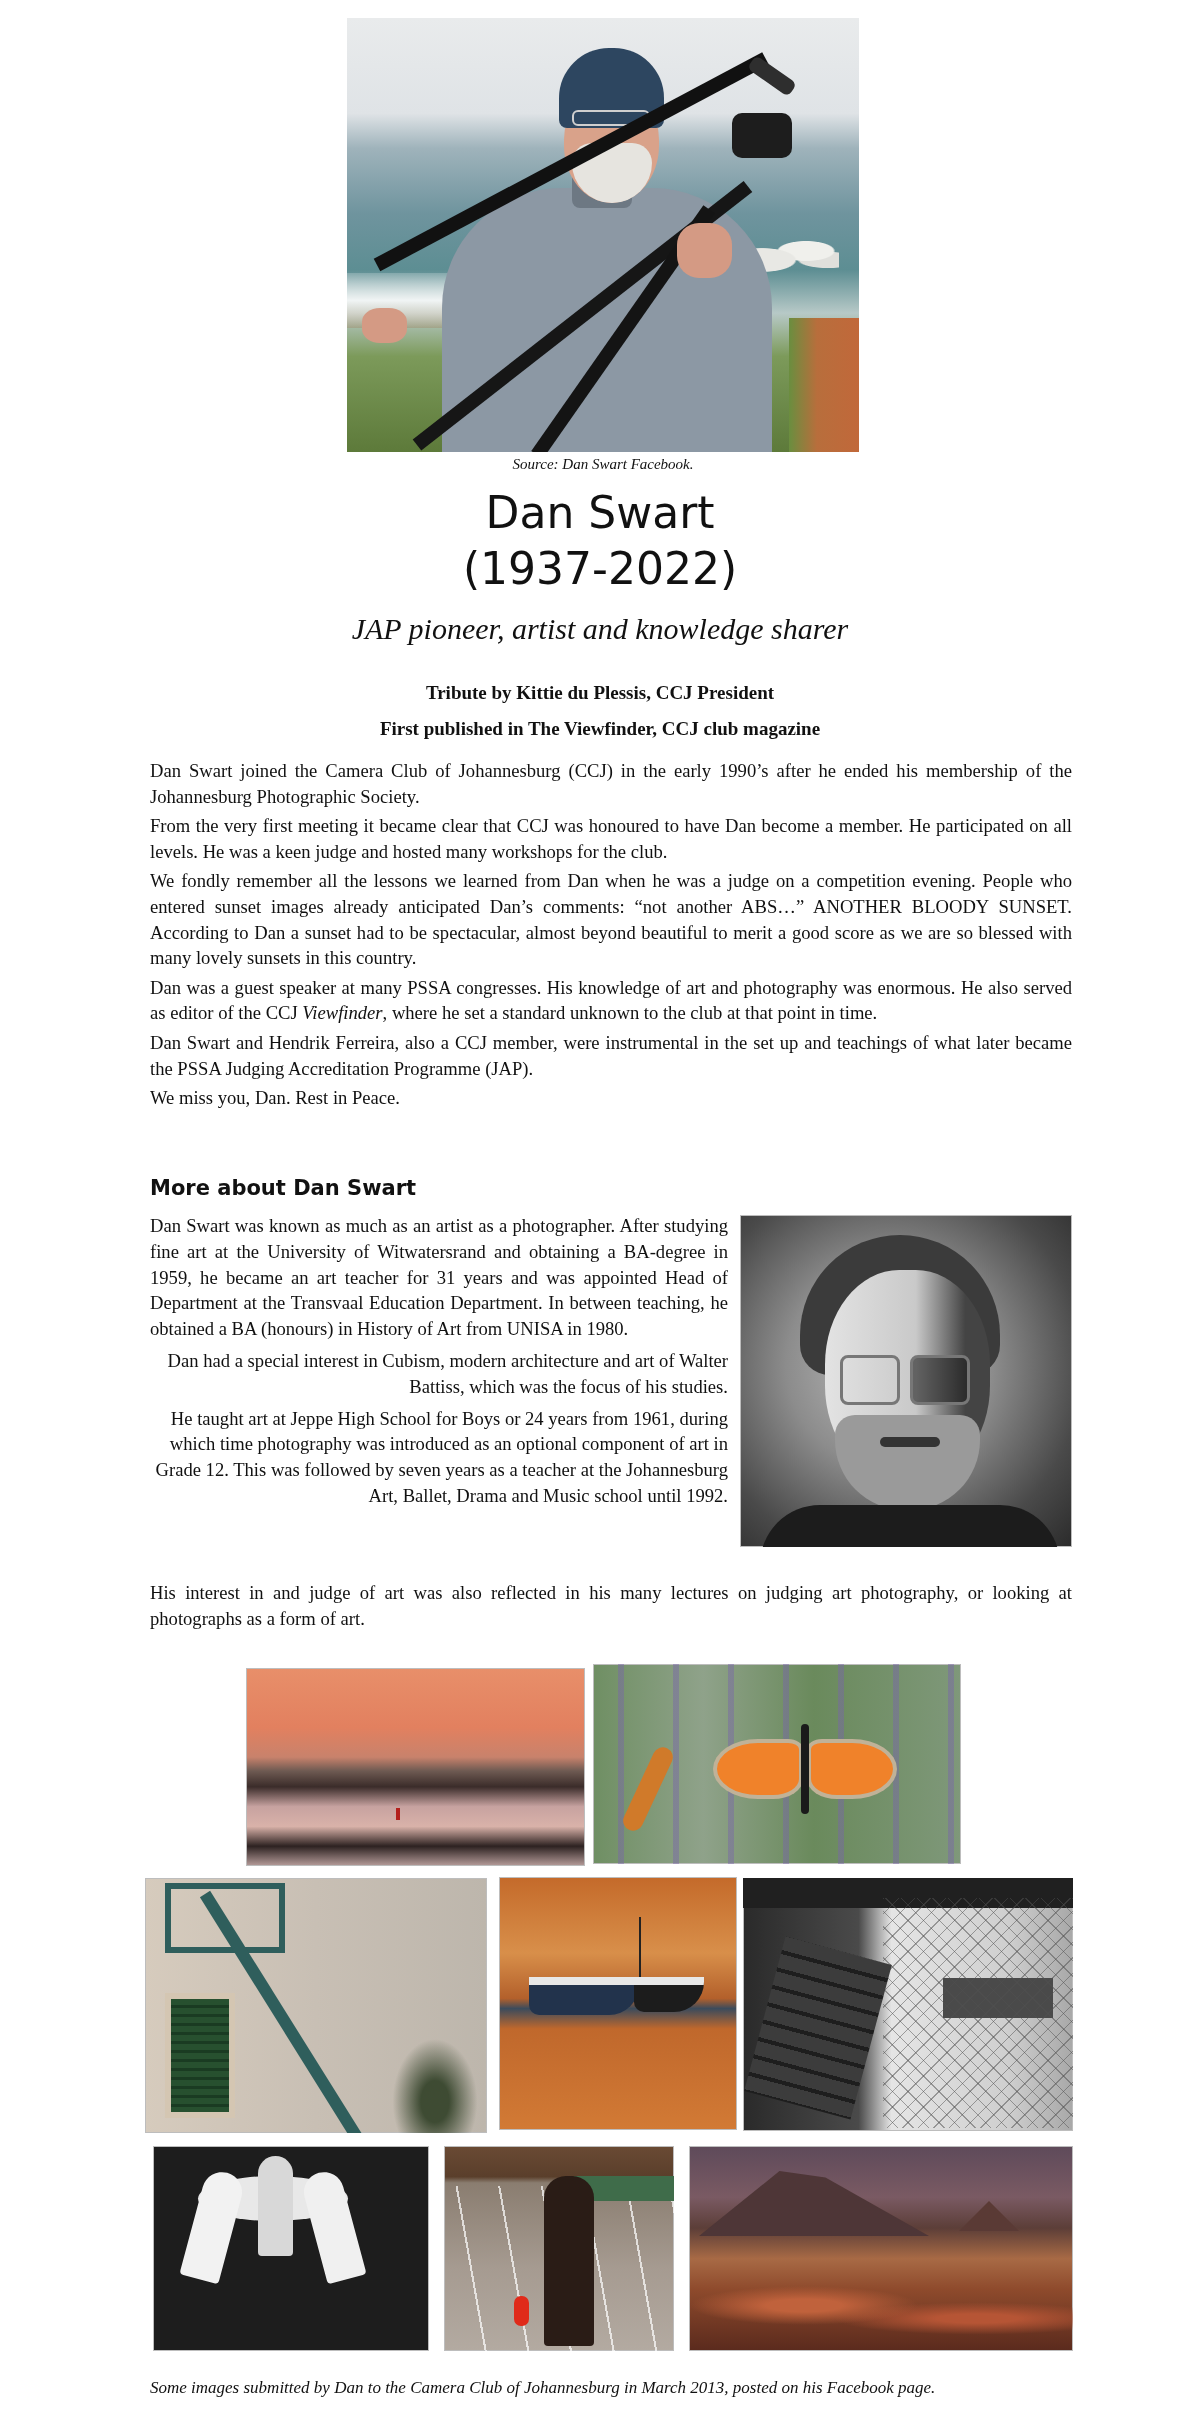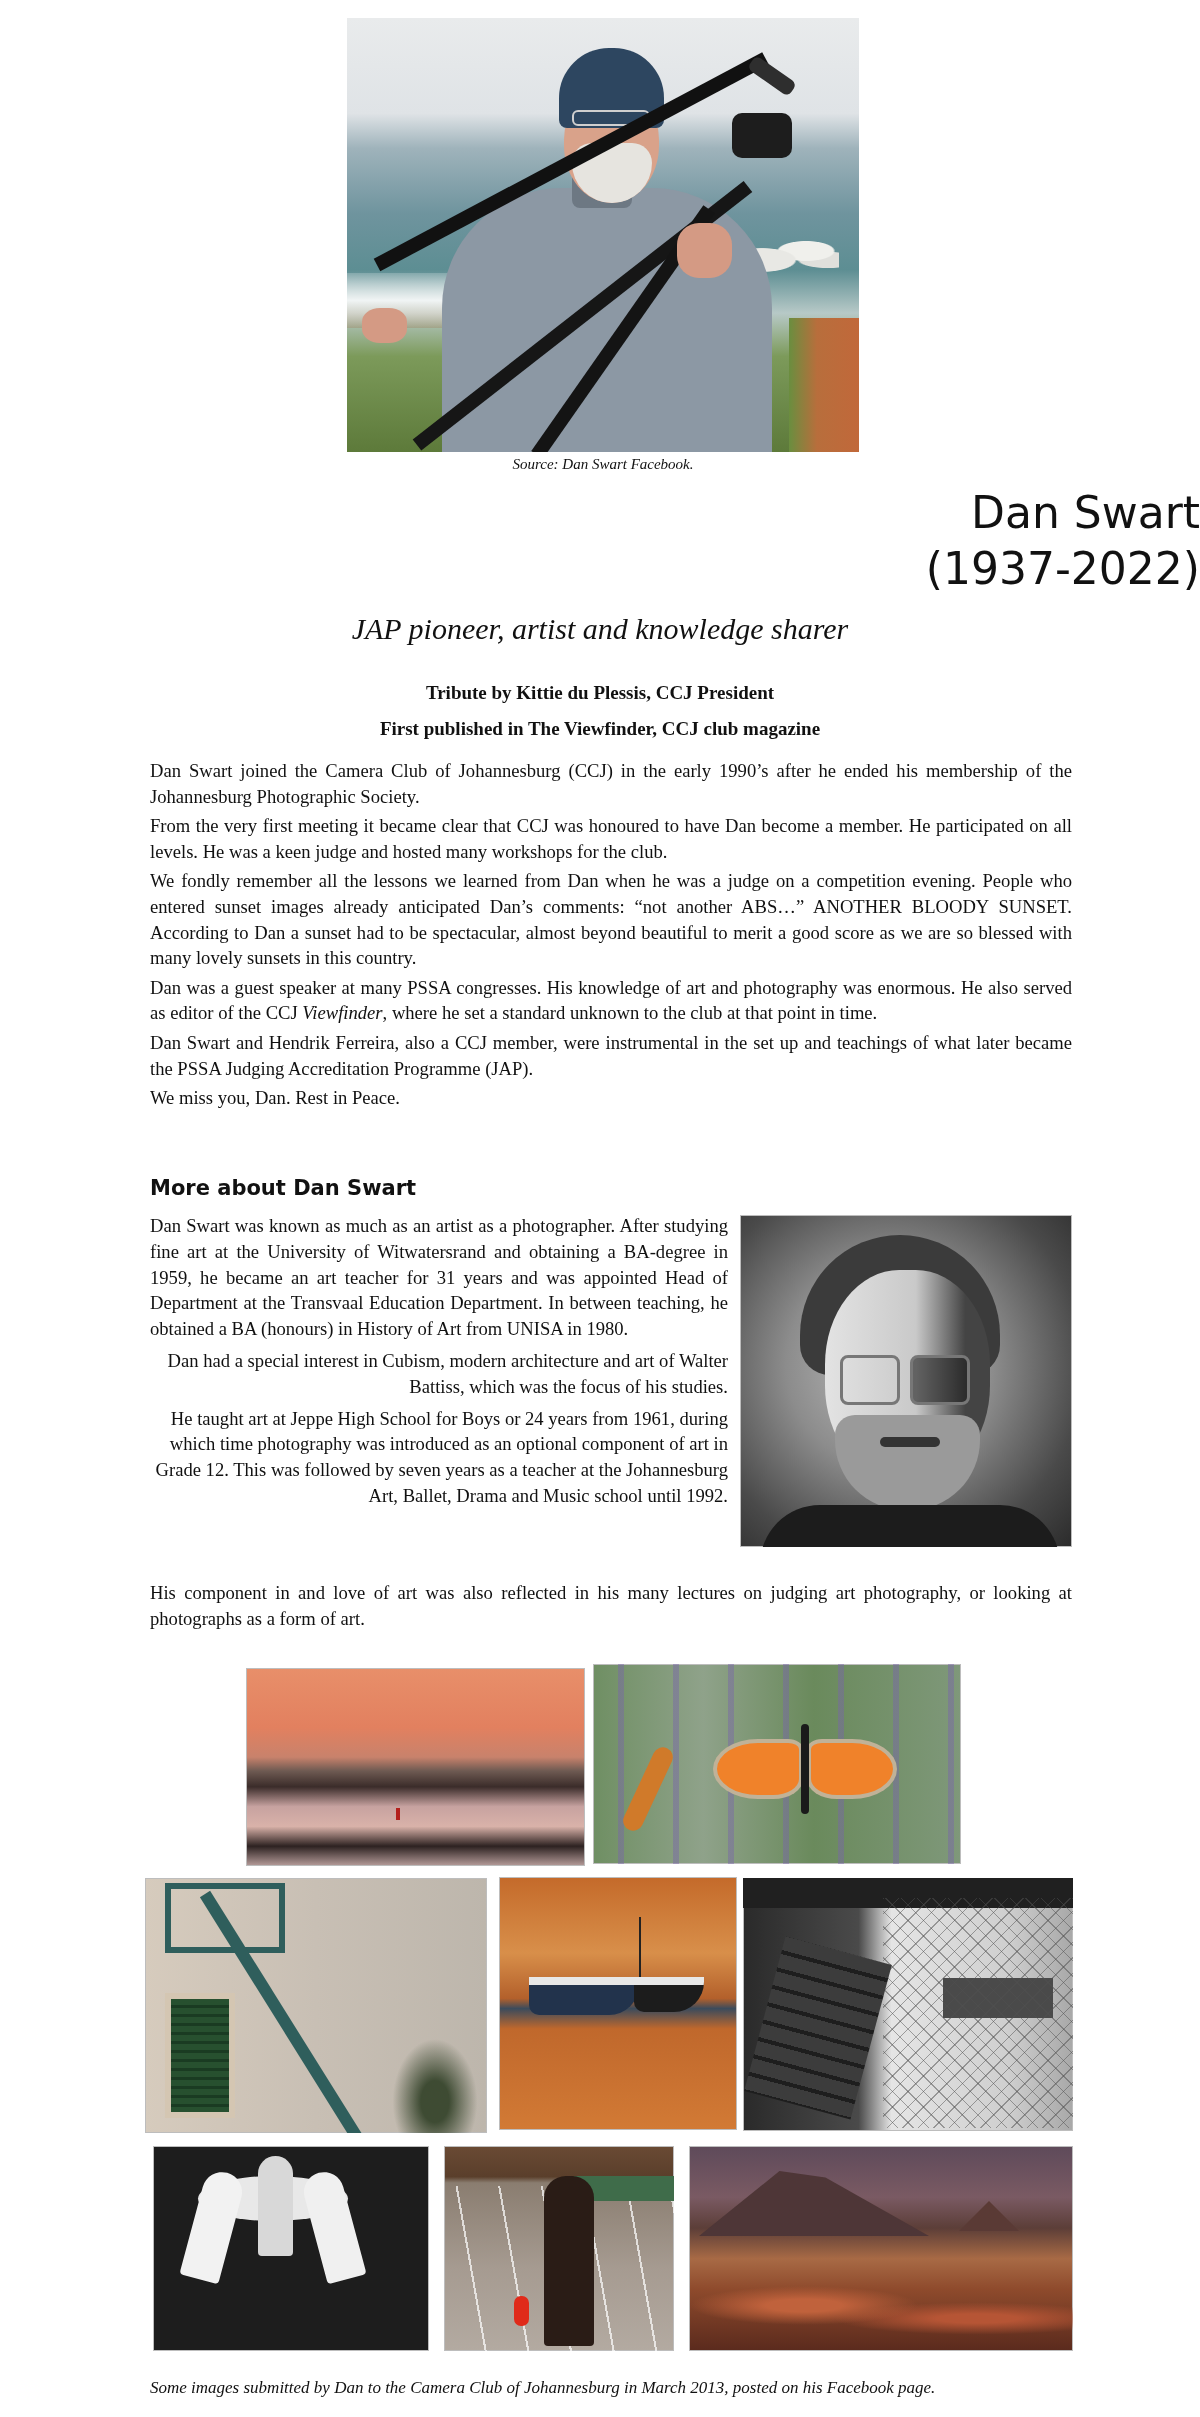--- a/index.html
+++ b/index.html
@@ -109,21 +109,21 @@
     #g-desert .peak { left: 270px; top: 55px; width: 60px; height: 30px; background: #5a3a35; clip-path: polygon(0 100%, 50% 0, 100% 100%); }
     #g-desert .rocks { left: 0; top: 140px; width: 100%; height: 65px; background: radial-gradient(ellipse at 30% 30%, #c0623c 10%, transparent 30%), radial-gradient(ellipse at 75% 50%, #b65535 10%, transparent 35%); }
 
     .photo-border { box-shadow: 0 0 0 1px #bdbdbd inset; }
 
     
     .source-caption { position: absolute; left: 347px; top: 456px; width: 512px; text-align: center;
       font-style: italic; font-size: 15px; }
     .title { position: absolute; left: 0; top: 485px; width: 1200px; text-align: center;
       font-family: "DejaVu Sans", "Liberation Sans", sans-serif; font-size: 44px; line-height: 56px; font-weight: normal; }
-    .title .line { display: block; text-align: right; }
+    .title .line { display: block; }
     .subtitle { position: absolute; left: 0; top: 612px; width: 1200px; text-align: center;
       font-style: italic; font-size: 30px; }
     .byline { position: absolute; left: 0; width: 1200px; text-align: center; font-weight: bold; font-size: 19px; }
     #byline-1 { top: 682px; }
     #byline-2 { top: 718px; }
 
     .body-block { position: absolute; left: 150px; width: 922px; font-size: 18.6px; line-height: 25.6px; text-align: justify; }
     .body-block p { margin-bottom: 4px; }
     #tribute { top: 758px; }
 
@@ -175,21 +175,21 @@
   <p>We miss you, Dan. Rest in Peace.</p>
 </div>
 
 <h2 class="section-heading">More about Dan Swart</h2>
 <div class="bio-block">
   <p style="text-align: justify;">Dan Swart was known as much as an artist as a photographer.  After studying fine art at the University of Witwatersrand and obtaining a BA-degree in 1959, he became an art teacher for 31 years and was appointed Head of Department at the Transvaal Education Department. In between teaching, he obtained a BA (honours) in History of Art from UNISA in 1980.</p>
   <p>Dan had a special interest in Cubism, modern architecture and art of Walter Battiss, which was the focus of his studies.</p>
   <p>He taught art at Jeppe High School for Boys or 24 years from 1961, during which time photography was introduced as an optional component of art in Grade 12. This was followed by seven years as a teacher at the Johannesburg Art, Ballet, Drama and Music school until 1992.</p>
 </div>
 <div id="bio-tail" class="body-block">
-  <p>His component in and love of art was also reflected in his many lectures on judging art photography, or looking at photographs as a form of art.</p>
+  <p>His interest in and judge of art was also reflected in his many lectures on judging art photography, or looking at photographs as a form of art.</p>
 </div>
 
 <div id="portrait" class="photo photo-border" title="Black and white portrait of Dan Swart">
   <div class="layer hair"></div>
   <div class="layer face"></div>
   <div class="layer glasses-l"></div>
   <div class="layer glasses-r"></div>
   <div class="layer beard"></div>
   <div class="layer mouth"></div>
   <div class="layer sweater"></div>

